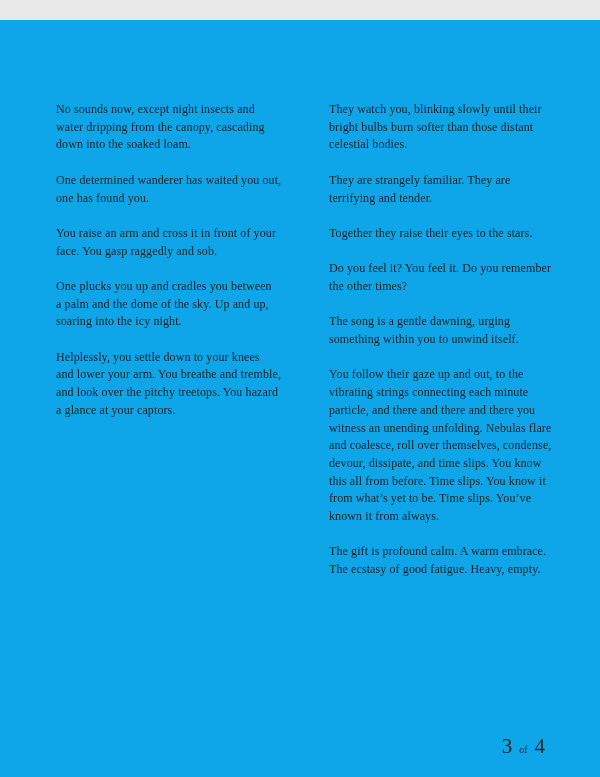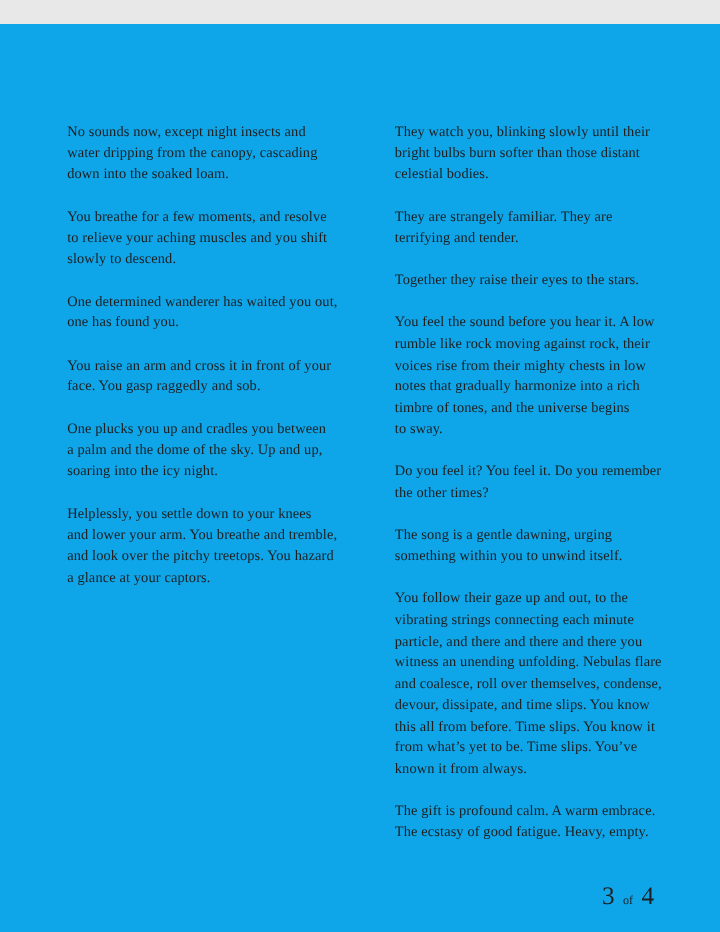--- a/index.html
+++ b/index.html
@@ -49,49 +49,40 @@
 </style>
 </head>
 <body>
 
 <div class="page" style="background: #0ea5e9; color: rgb(31, 31, 31); margin-top: 20px;">
 
   <section class="col col-left" id="col-left">
       <p>No sounds now, except night insects and
 water dripping from the canopy, cascading
 down into the soaked loam.</p>
-      <p>You breathe for a few moments, and resolve
-to relieve your aching muscles and you shift
-slowly to descend.</p>
       <p>One determined wanderer has waited you out,
 one has found you.</p>
       <p>You raise an arm and cross it in front of your
 face. You gasp raggedly and sob.</p>
       <p>One plucks you up and cradles you between
 a palm and the dome of the sky. Up and up,
 soaring into the icy night.</p>
       <p>Helplessly, you settle down to your knees
 and lower your arm. You breathe and tremble,
 and look over the pitchy treetops. You hazard
 a glance at your captors.</p>
     </section>
 
   <section class="col col-right" id="col-right">
       <p>They watch you, blinking slowly until their
 bright bulbs burn softer than those distant
 celestial bodies.</p>
       <p>They are strangely familiar. They are
 terrifying and tender.</p>
       <p>Together they raise their eyes to the stars.</p>
-      <p>You feel the sound before you hear it. A low
-rumble like rock moving against rock, their
-voices rise from their mighty chests in low
-notes that gradually harmonize into a rich
-timbre of tones, and the universe begins
-to sway.</p>
       <p>Do you feel it? You feel it. Do you remember
 the other times?</p>
       <p>The song is a gentle dawning, urging
 something within you to unwind itself.</p>
       <p>You follow their gaze up and out, to the
 vibrating strings connecting each minute
 particle, and there and there and there you
 witness an unending unfolding. Nebulas flare
 and coalesce, roll over themselves, condense,
 devour, dissipate, and time slips. You know

